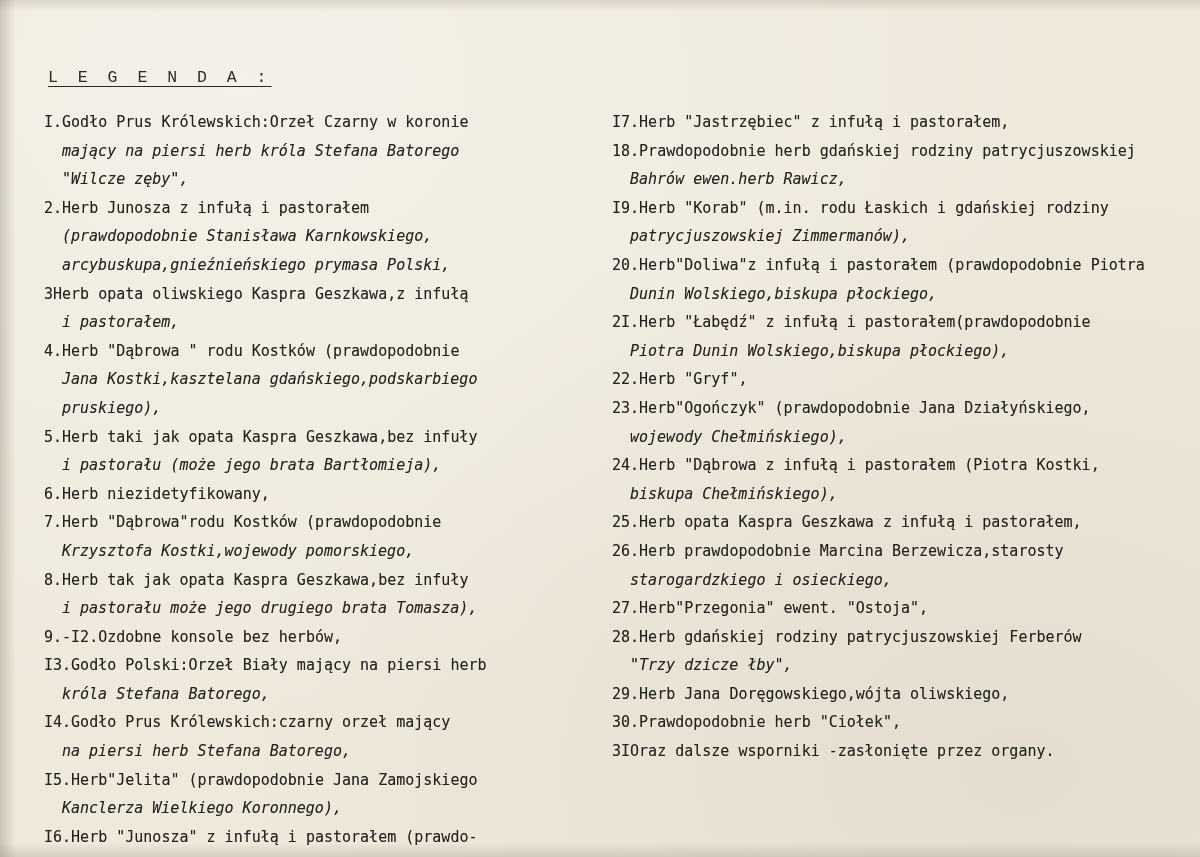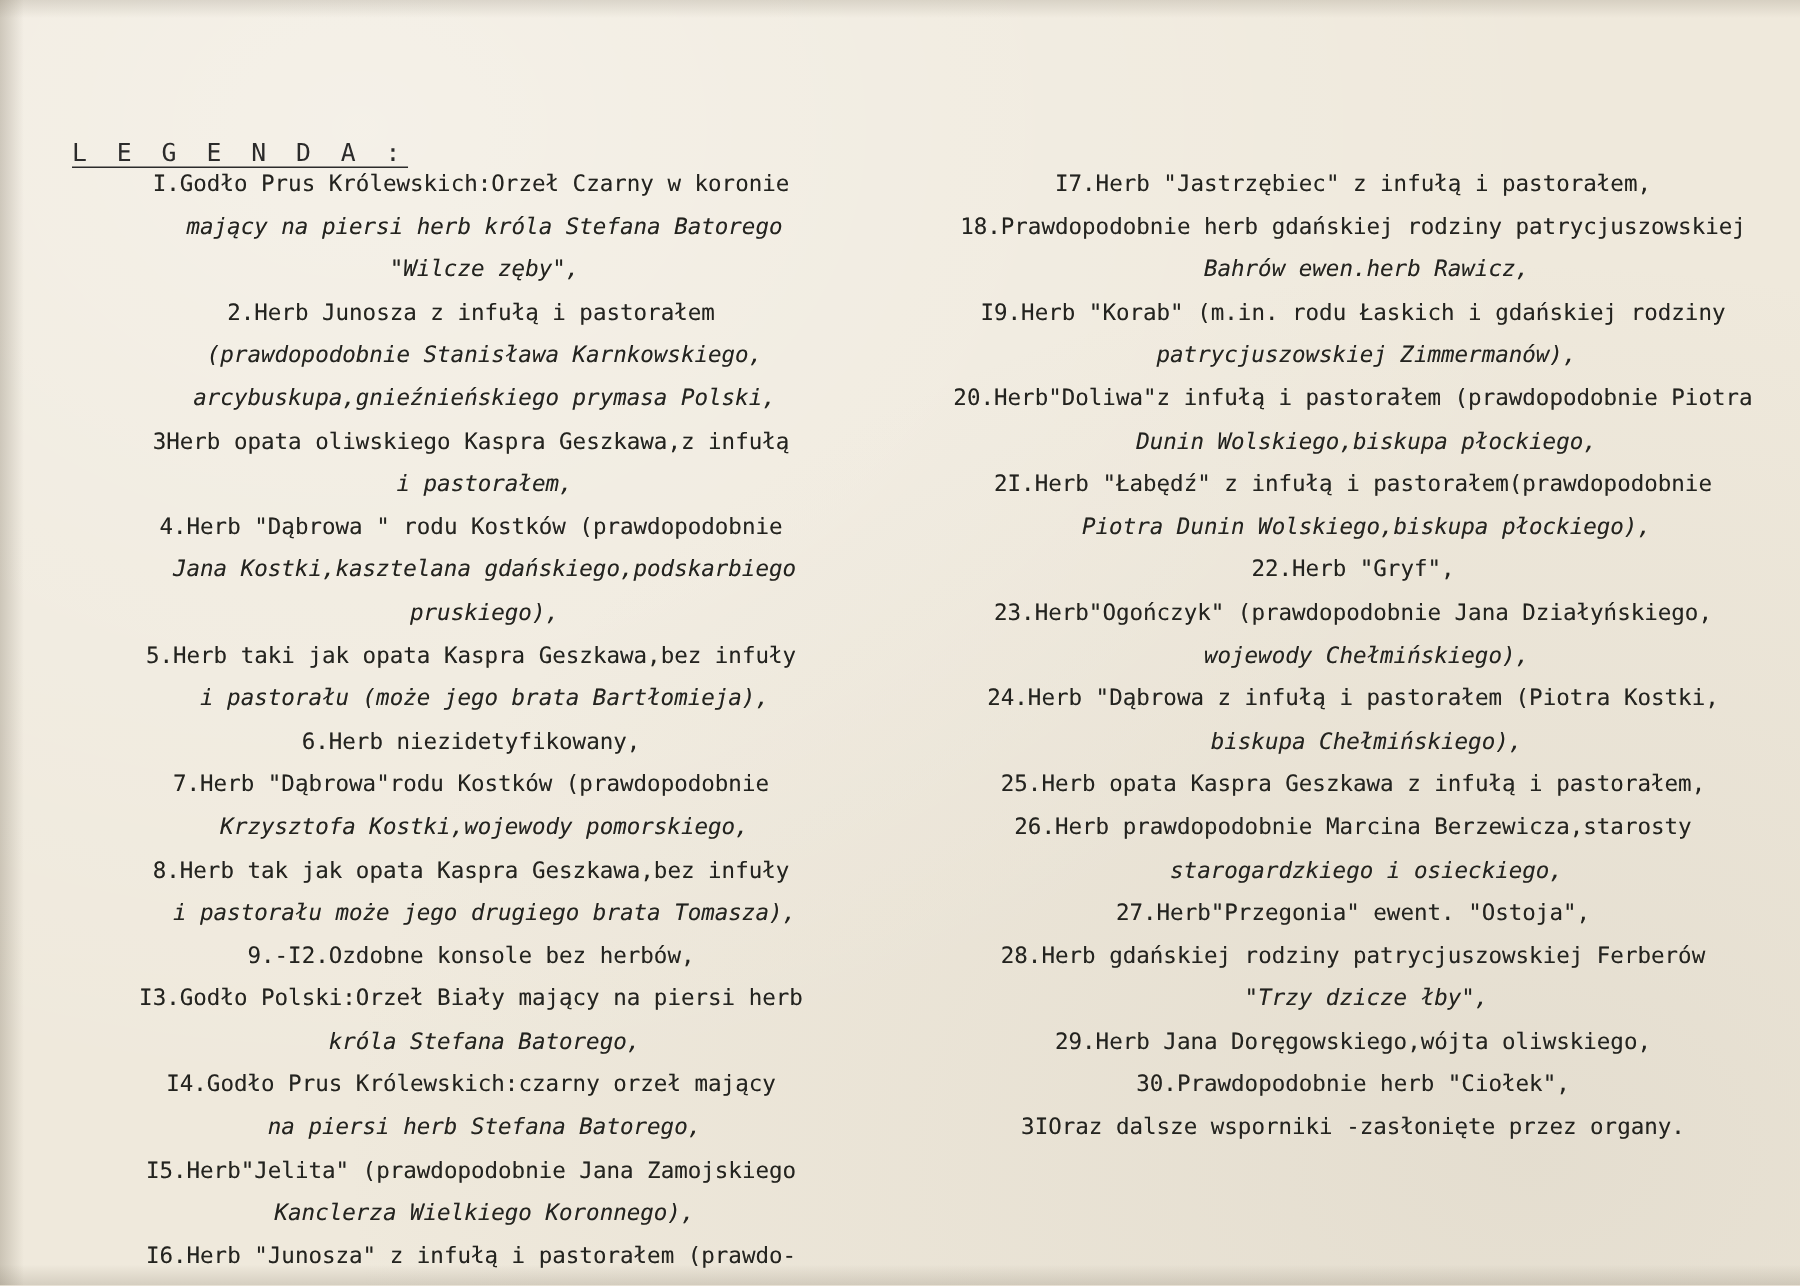--- a/index.html
+++ b/index.html
@@ -41,27 +41,28 @@
   .edge-bottom {
     position: absolute;
     left: 0; right: 0; bottom: 0;
     height: 14px;
     background: linear-gradient(to top, rgba(120,110,92,0.22), rgba(120,110,92,0.0));
     pointer-events: none;
   }
   .heading {
     position: absolute;
     left: 48px;
-    top: 92px;
+    top: 68px;
     font-size: 16.5px;
     letter-spacing: 5px;
     color: #2b2b2b;
     text-decoration: underline;
     text-underline-offset: 4px;
     white-space: nowrap;
+    font-family: Liberation Mono, monospace;
   }
   .column {
     position: absolute;
     top: 108px;
     color: #23231f;
     font-size: 15px;
     line-height: 28.6px;
     white-space: pre;
   }
   .col-left {
@@ -71,21 +72,20 @@
   .col-right {
     left: 612px;
     width: 580px;
   }
   .entry {
     display: block;
   }
   .entry .line {
     display: block;
     white-space: pre;
-    text-align: center;
   }
   .indent {
     padding-left: 18px;
     font-style: italic;
   }
   
   .column .line {
     text-shadow: 0 0 0.4px rgba(40,40,35,0.35);
   }
 </style>

